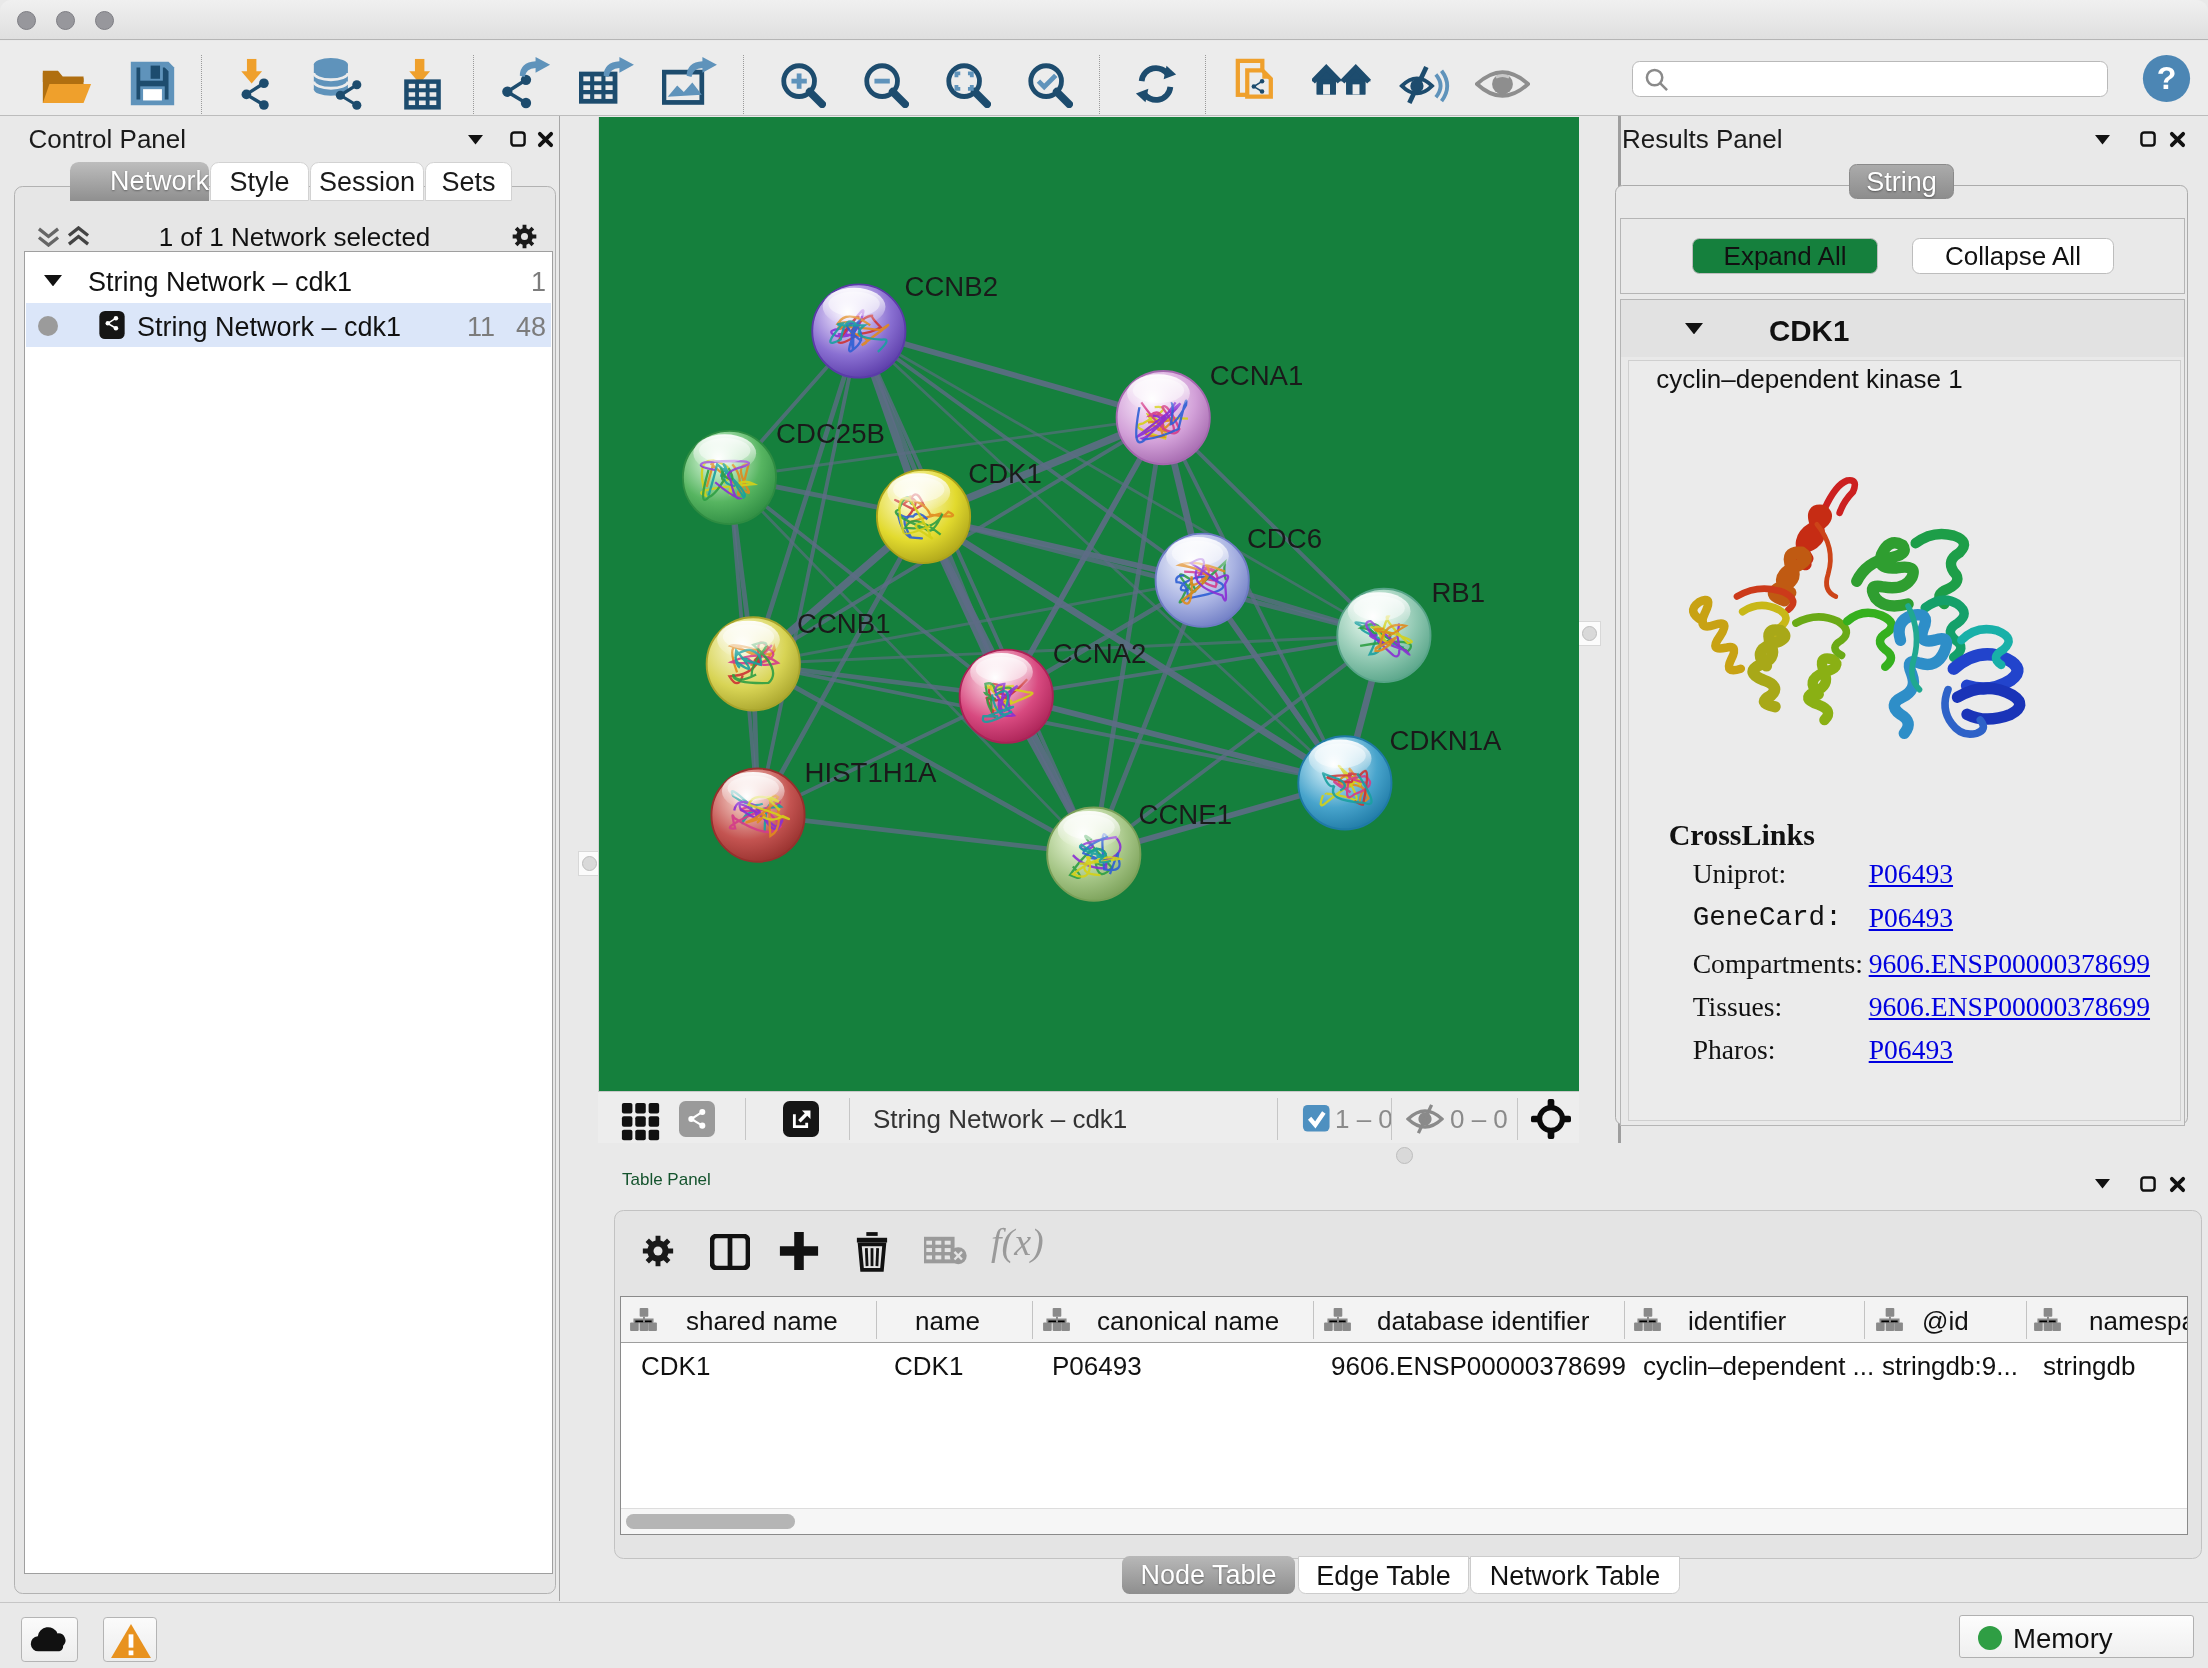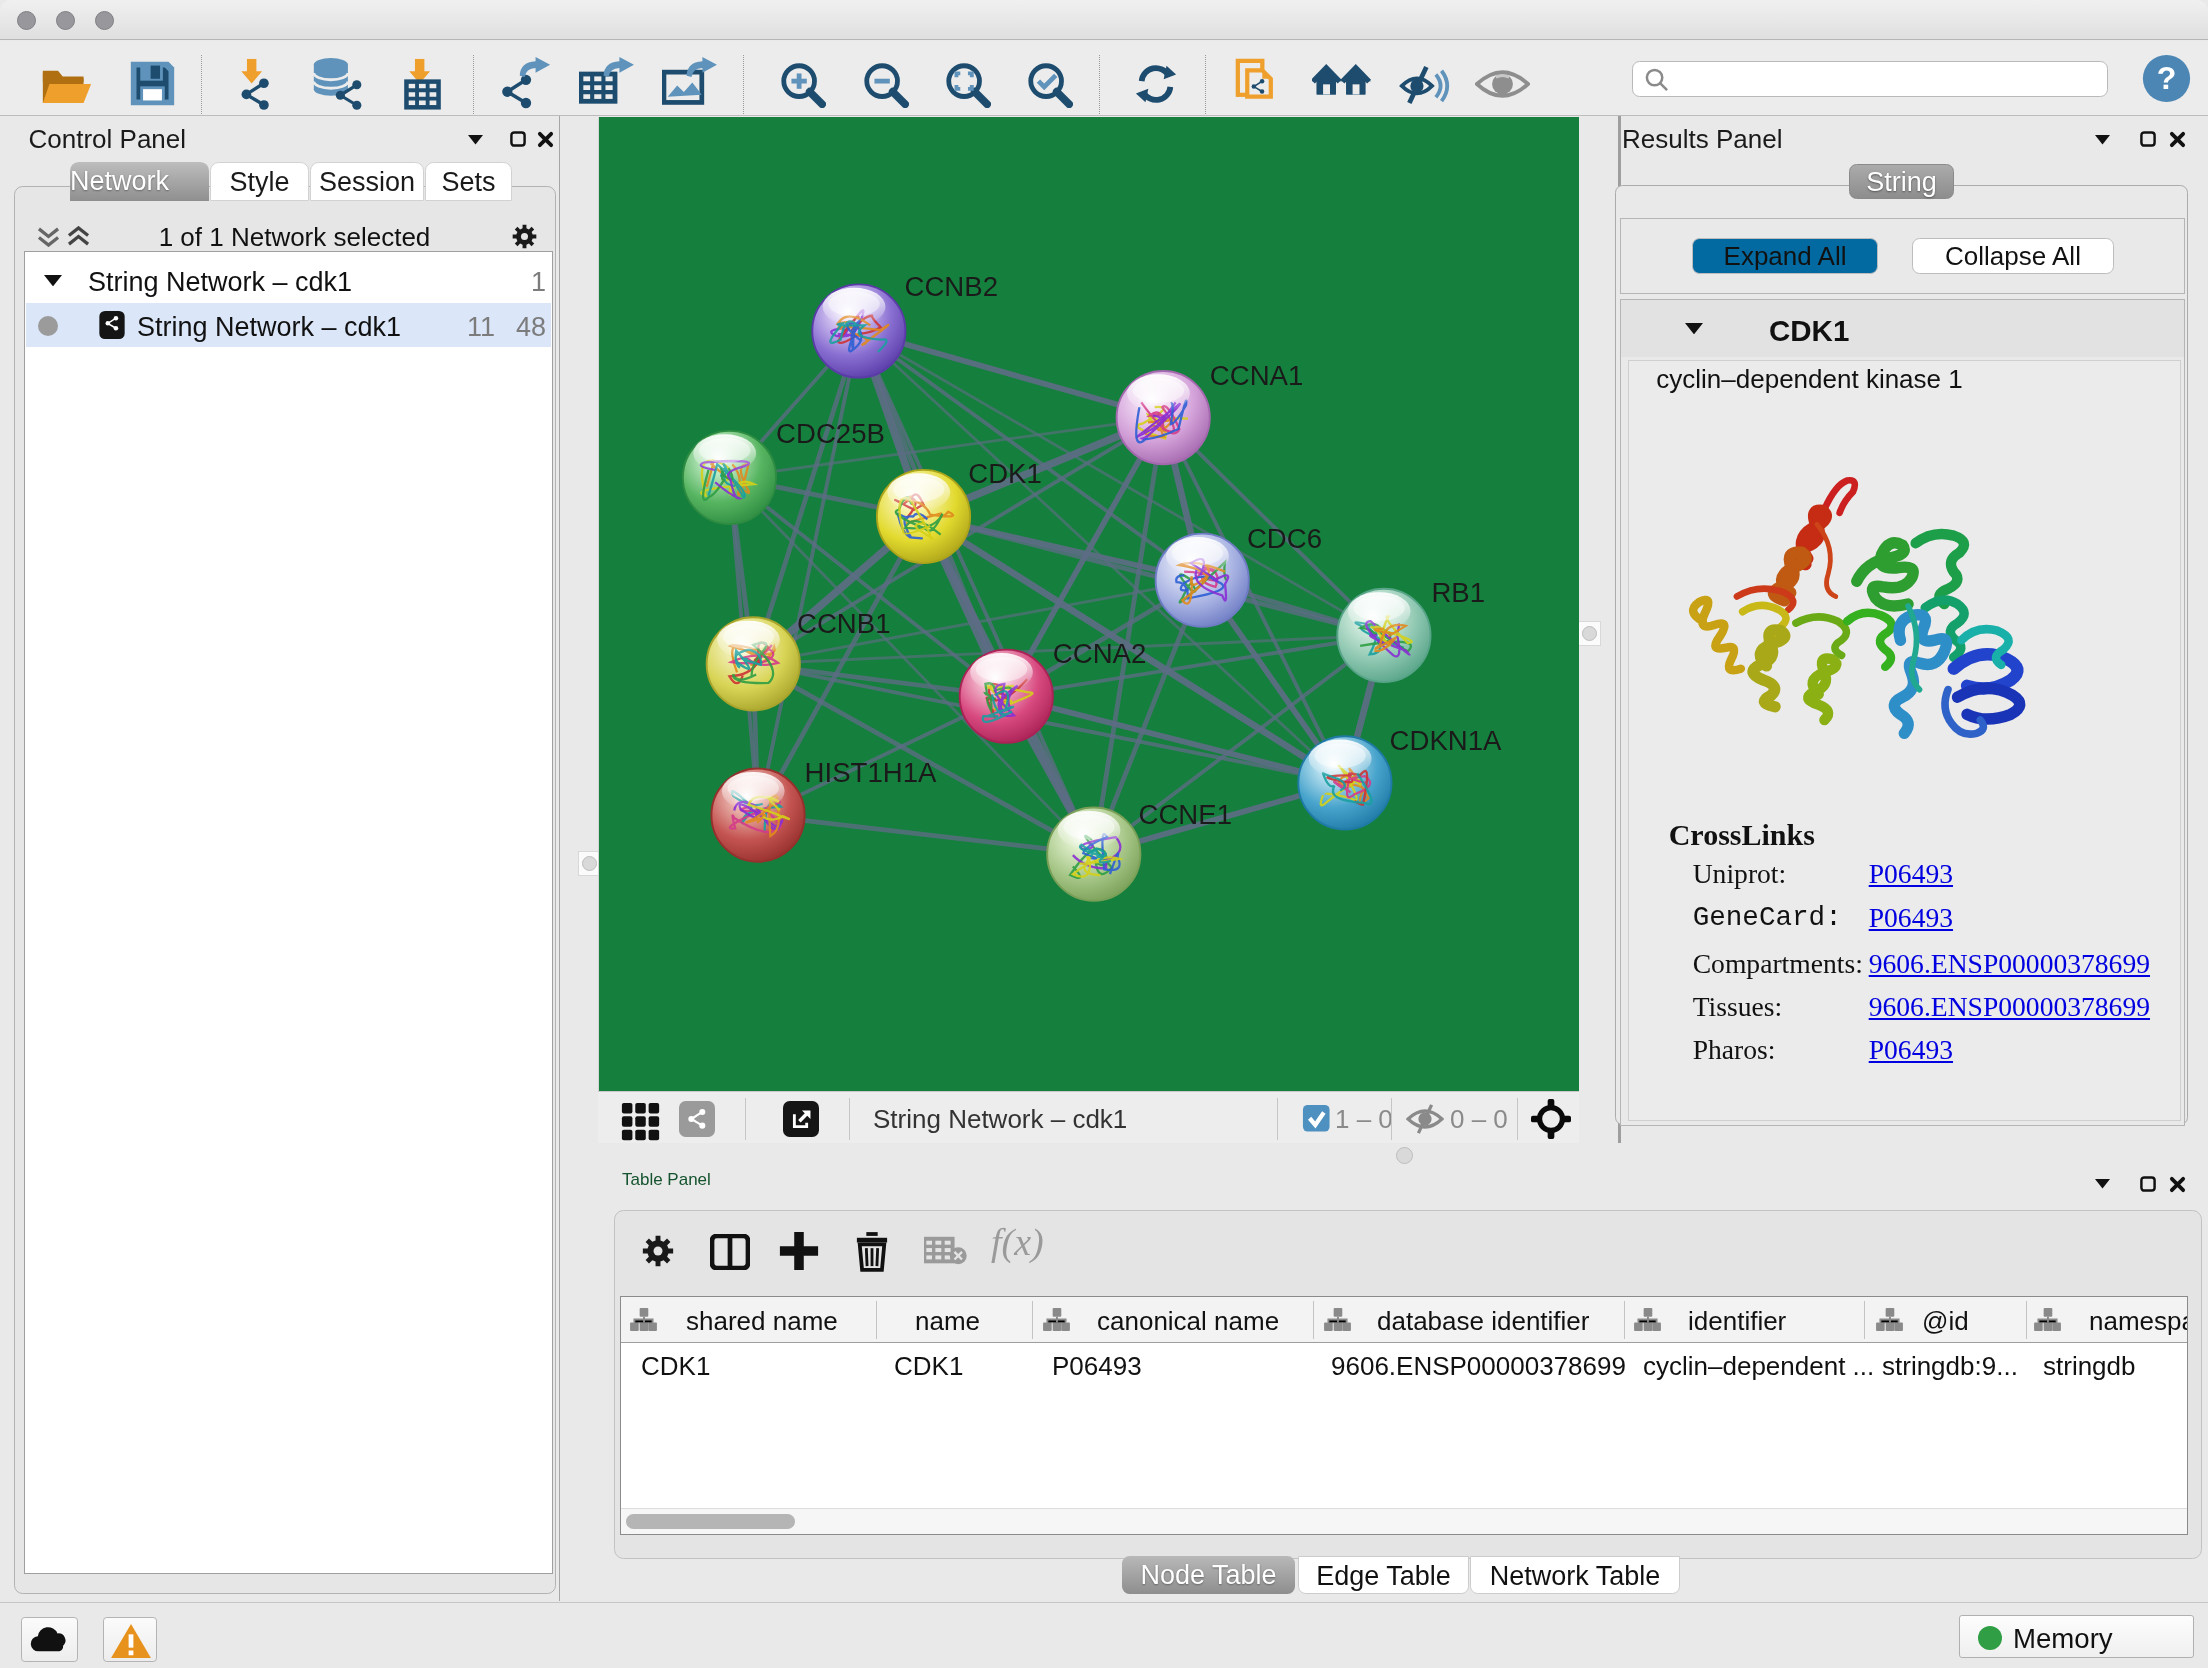--- a/index.html
+++ b/index.html
@@ -241,21 +241,21 @@
 <div style="position:absolute;left:510px;top:131px">
       <svg width="16" height="16" viewBox="0 0 17 17" style="">
         <rect x="1.5" y="1.5" width="14" height="14" rx="3" fill="none" stroke="#111" stroke-width="2.6"></rect>
       </svg>
     </div>
 <div style="position:absolute;left:537px;top:131px">
       <svg width="17" height="17" viewBox="0 0 18 18" style="">
         <path d="M3 3 L15 15 M15 3 L3 15" stroke="#111" stroke-width="4" stroke-linecap="round"></path>
       </svg>
     </div>
-<div style="position:absolute;left:70px;top:162px;width:139px;height:39px;background:linear-gradient(#bdbdbd,#8f8f8f);border-radius:8.6px 8.6px 0 0;color:#fff;font-size:27px;text-align:left;line-height:39px;text-shadow:0 1px 1.9px #666;z-index:4">Network</div>
+<div style="position:absolute;left:70px;top:162px;width:139px;height:39px;background:linear-gradient(#bdbdbd,#8f8f8f);border-radius:8.6px 8.6px 0 0;color:#fff;font-size:27px;text-align:right;line-height:39px;text-shadow:0 1px 1.9px #666;z-index:4">Network</div>
 <div style="position:absolute;left:210px;top:162px;width:99px;height:39px;background:#fff;border:1px solid #d2d2d2;border-radius:8.6px 8.6px 0 0;color:#1a1a1a;font-size:27px;text-align:center;line-height:39px;z-index:4">Style</div>
 <div style="position:absolute;left:310px;top:162px;width:114px;height:39px;background:#fff;border:1px solid #d2d2d2;border-radius:8.6px 8.6px 0 0;color:#1a1a1a;font-size:27px;text-align:center;line-height:39px;z-index:4">Session</div>
 <div style="position:absolute;left:425px;top:162px;width:87px;height:39px;background:#fff;border:1px solid #d2d2d2;border-radius:8.6px 8.6px 0 0;color:#1a1a1a;font-size:27px;text-align:center;line-height:39px;z-index:4">Sets</div>
 <div style="position:absolute;left:14.3px;top:186px;width:542px;height:1408px;background:#e6e6e6;border:1.9px solid #b2b2b2;border-radius:8.6px"></div>
 <div style="position:absolute;left:37px;top:226px">
       <svg width="23" height="21" viewBox="0 0 24 22" style="">
         <g stroke="#666" stroke-width="3.4" fill="none">
           <path d="M2 3 l10 8 10 -8"></path>
           <path d="M2 12 l10 8 10 -8"></path>
         </g>
@@ -692,21 +692,21 @@
       </svg>
     </div>
 <div style="position:absolute;left:2169px;top:131px">
       <svg width="17" height="17" viewBox="0 0 18 18" style="">
         <path d="M3 3 L15 15 M15 3 L3 15" stroke="#111" stroke-width="4" stroke-linecap="round"></path>
       </svg>
     </div>
 <div style="position:absolute;left:1849px;top:164px;width:105px;height:35px;background:linear-gradient(#ababab,#8d8d8d);border:1px solid #8a8a8a;border-radius:7.6px;color:#fff;font-size:27px;text-align:center;line-height:34px;text-shadow:0 1px 1.9px #555;z-index:5">String</div>
 <div style="position:absolute;left:1615px;top:185px;width:573px;height:940px;background:#e9e9e9;border:1.9px solid #ababab;border-radius:7.6px"></div>
 <div style="position:absolute;left:1620px;top:218px;width:565px;height:76px;border:1px solid #b5b5b5"></div>
-<div style="position:absolute;left:1692px;top:238px;width:186px;height:36px;background:#0369a1;border:1px solid #bdbdbd;border-radius:7.6px;font-size:26px;color:#111;text-align:center;line-height:35px">Expand All</div>
+<div style="position:absolute;left:1692px;top:238px;width:186px;height:36px;background:#15803d;border:1px solid #bdbdbd;border-radius:7.6px;font-size:26px;color:#111;text-align:center;line-height:35px">Expand All</div>
 <div style="position:absolute;left:1912px;top:238px;width:202px;height:36px;background:#fff;border:1px solid #bdbdbd;border-radius:7.6px;font-size:26px;color:#111;text-align:center;line-height:35px">Collapse All</div>
 <div style="position:absolute;left:1620px;top:299px;width:565px;height:827px;border:1px solid #b5b5b5;background:#e9e9e9">
       <div style="position:absolute;left:0;top:0;width:100%;height:57px;background:#e2e2e2"></div>
       <div style="position:absolute;left:64px;top:23px">
         <svg width="18" height="11.4" viewBox="0 0 19 12" style="">
           <path d="M0 0 h19 l-9.5 12 z" fill="#111"></path>
         </svg>
       </div>
       <div style="position:absolute;left:148px;top:14.3px;font-size:29.5px;font-weight:bold;color:#111">CDK1</div>
       <div style="position:absolute;left:6.7px;top:60px;width:553px;height:761px;background:#ebebeb;border:1px solid #cfcfcf">

